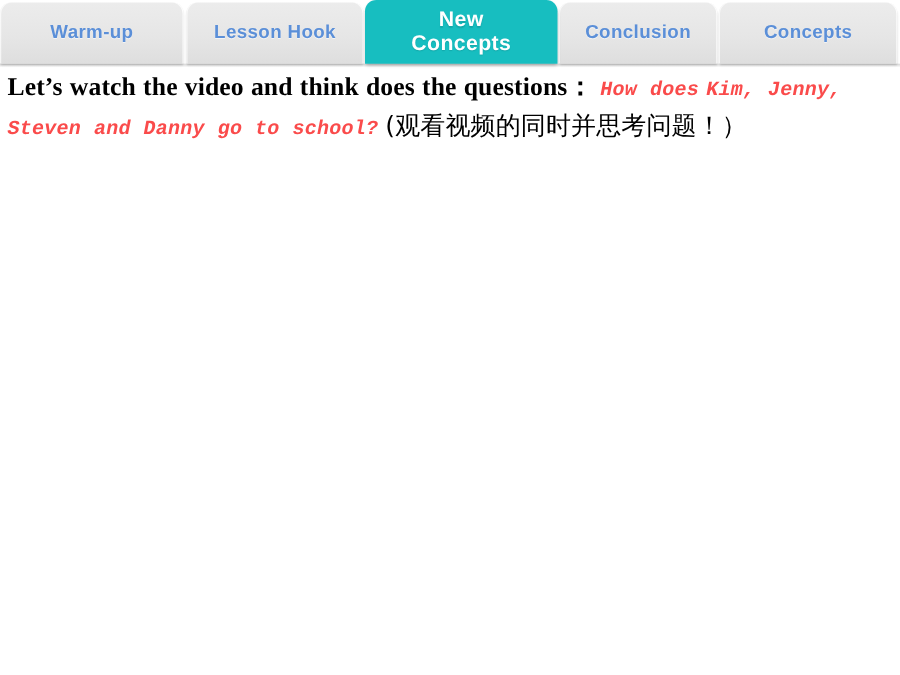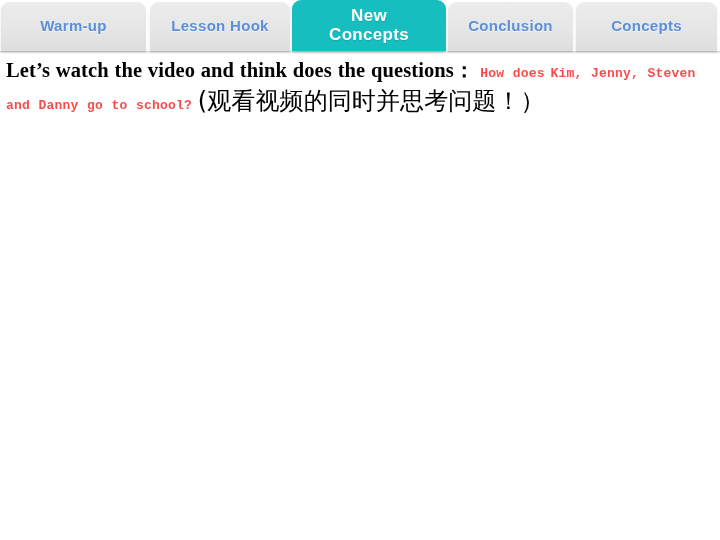--- a/index.html
+++ b/index.html
@@ -101,30 +101,31 @@
     font-size: 20.5px;
     font-weight: 700;
     color: #000000;
     line-height: 27.5px;
     letter-spacing: 0.1px;
     word-spacing: 0.5px;
   }
 
   .red-mono {
     font-family: "Liberation Mono", "DejaVu Sans Mono", monospace;
+    font-style: italic;
     font-weight: 700;
     color: #fa4b4b;
-    font-size: 13px;
+    font-size: 16px;
     letter-spacing: 0.2px;
   }
 
   .cn {
     font-family: "DejaVu Sans", "Liberation Sans", sans-serif;
     font-weight: 400;
-    font-size: 24px;
+    font-size: 20px;
     color: #000000;
   }
 
   .canvas-blank {
     position: absolute;
     left: 0;
     top: 150px;
     width: 720px;
     height: 390px;
     background: #ffffff;

